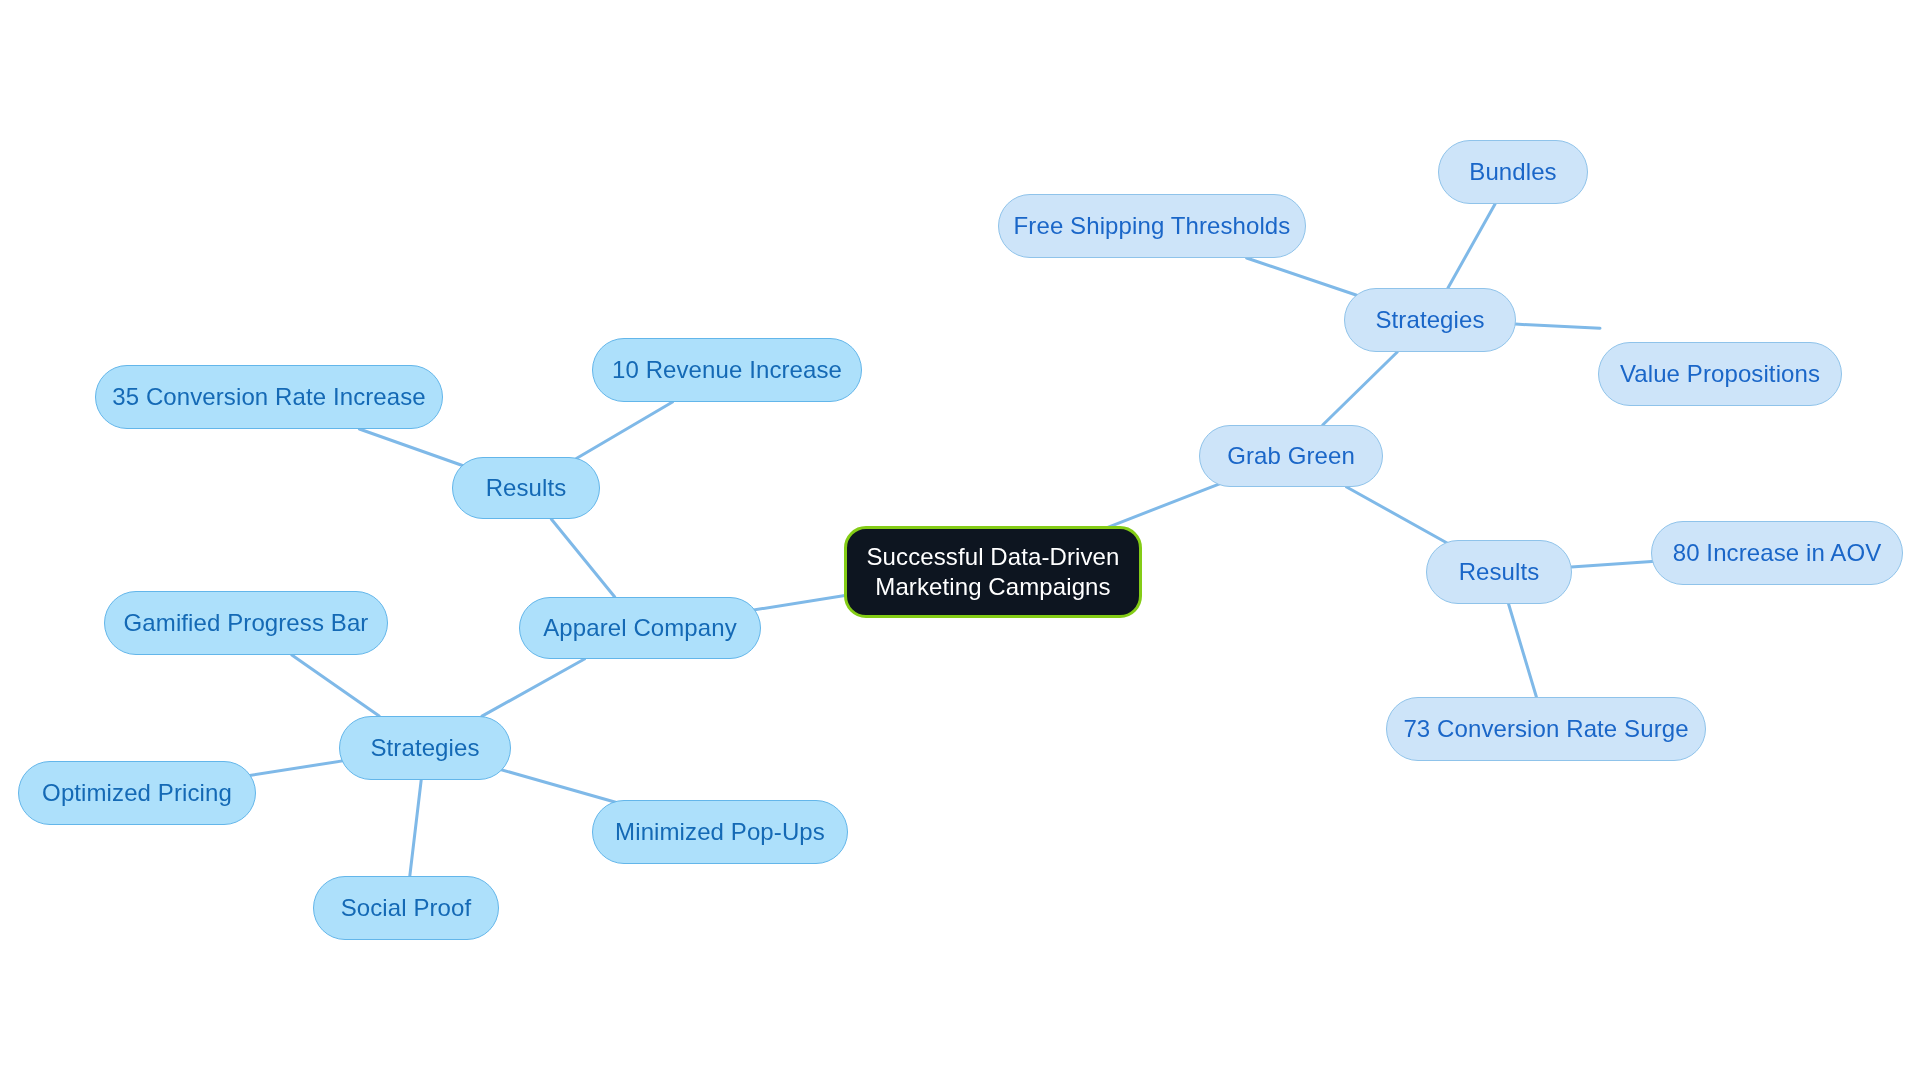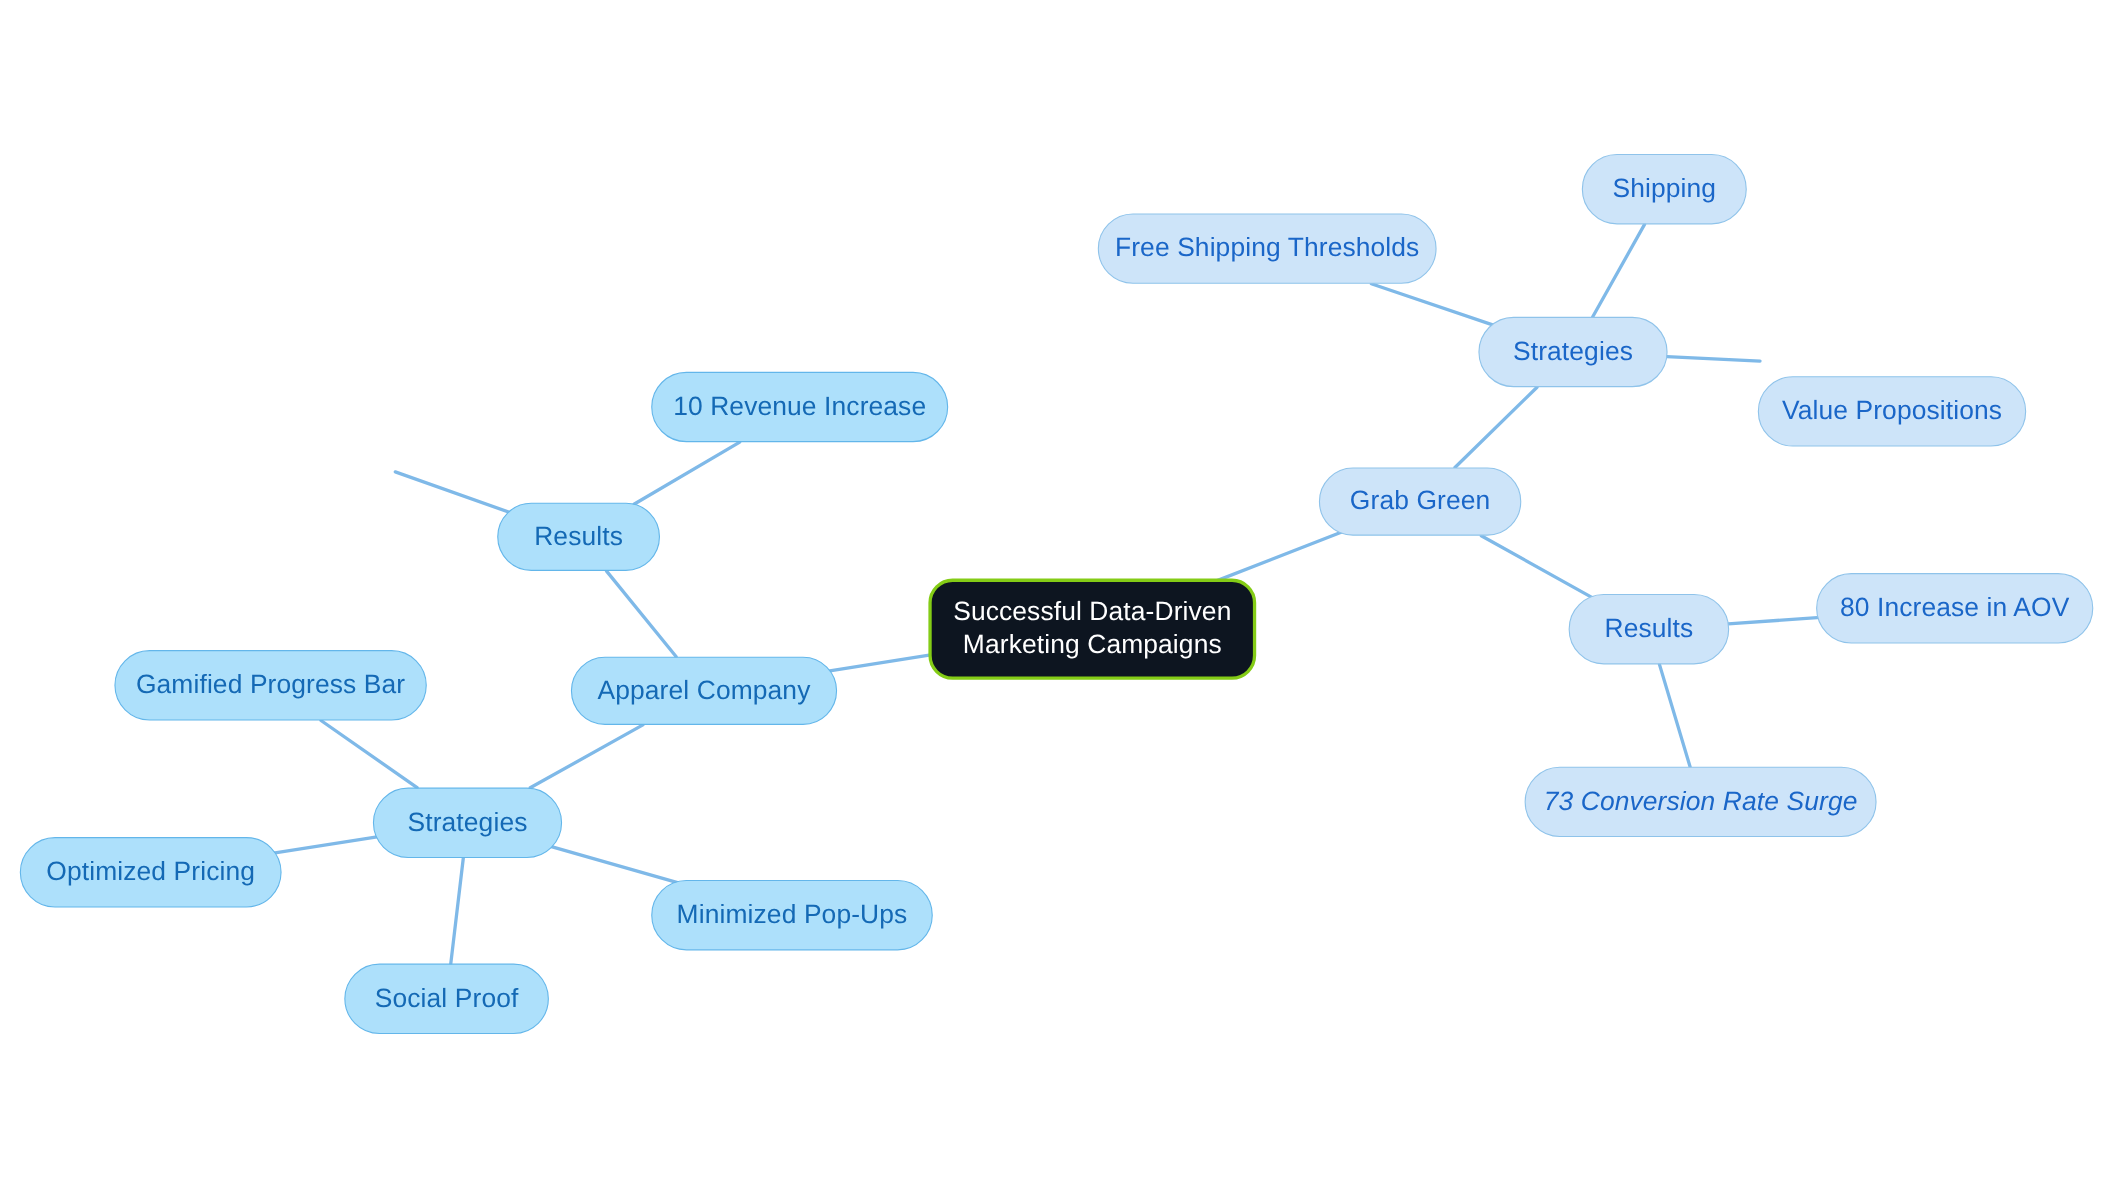--- a/index.html
+++ b/index.html
@@ -98,20 +98,23 @@
   </div>
 
   <div class="node node-left" id="n-apparel_company" style="left: 640px; top: 628px; width: 242px; height: 62px;">
     <span>Apparel Company</span>
   </div>
 
   <div class="node node-left" id="n-apparel_results" style="left: 526px; top: 488px; width: 148px; height: 62px;">
     <span>Results</span>
   </div>
 
+  <div class="node node-left" id="n-apparel_results_conversion" style="left: 269px; top: 397px; width: 348px; height: 64px;">
+    <span>35 Conversion Rate Increase</span>
+  </div>
 
   <div class="node node-left" id="n-apparel_results_revenue" style="left: 727px; top: 370px; width: 270px; height: 64px;">
     <span>10 Revenue Increase</span>
   </div>
 
   <div class="node node-left" id="n-apparel_strategies" style="left: 425px; top: 748px; width: 172px; height: 64px;">
     <span>Strategies</span>
   </div>
 
   <div class="node node-left" id="n-apparel_strategies_gamified" style="left: 246px; top: 623px; width: 284px; height: 64px;">
@@ -136,32 +139,32 @@
 
   <div class="node node-right" id="n-grab_strategies" style="left: 1430px; top: 320px; width: 172px; height: 64px;">
     <span>Strategies</span>
   </div>
 
   <div class="node node-right" id="n-grab_strategies_shipping" style="left: 1152px; top: 226px; width: 308px; height: 64px;">
     <span>Free Shipping Thresholds</span>
   </div>
 
   <div class="node node-right" id="n-grab_strategies_bundles" style="left: 1513px; top: 172px; width: 150px; height: 64px;">
-    <span>Shipping</span>
+    <span>Bundles</span>
   </div>
 
   <div class="node node-right" id="n-grab_strategies_value" style="left: 1720px; top: 334px; width: 244px; height: 64px; margin-top: 40px;">
     <span>Value Propositions</span>
   </div>
 
   <div class="node node-right" id="n-grab_results" style="left: 1499px; top: 572px; width: 146px; height: 64px;">
     <span>Results</span>
   </div>
 
   <div class="node node-right" id="n-grab_results_aov" style="left: 1777px; top: 553px; width: 252px; height: 64px;">
     <span>80 Increase in AOV</span>
   </div>
 
-  <div class="node node-right" id="n-grab_results_conversion" style="left: 1546px; top: 729px; width: 320px; height: 64px; font-style: italic;">
+  <div class="node node-right" id="n-grab_results_conversion" style="left: 1546px; top: 729px; width: 320px; height: 64px;">
     <span>73 Conversion Rate Surge</span>
   </div>
 
 </div>
 
 </body></html>

